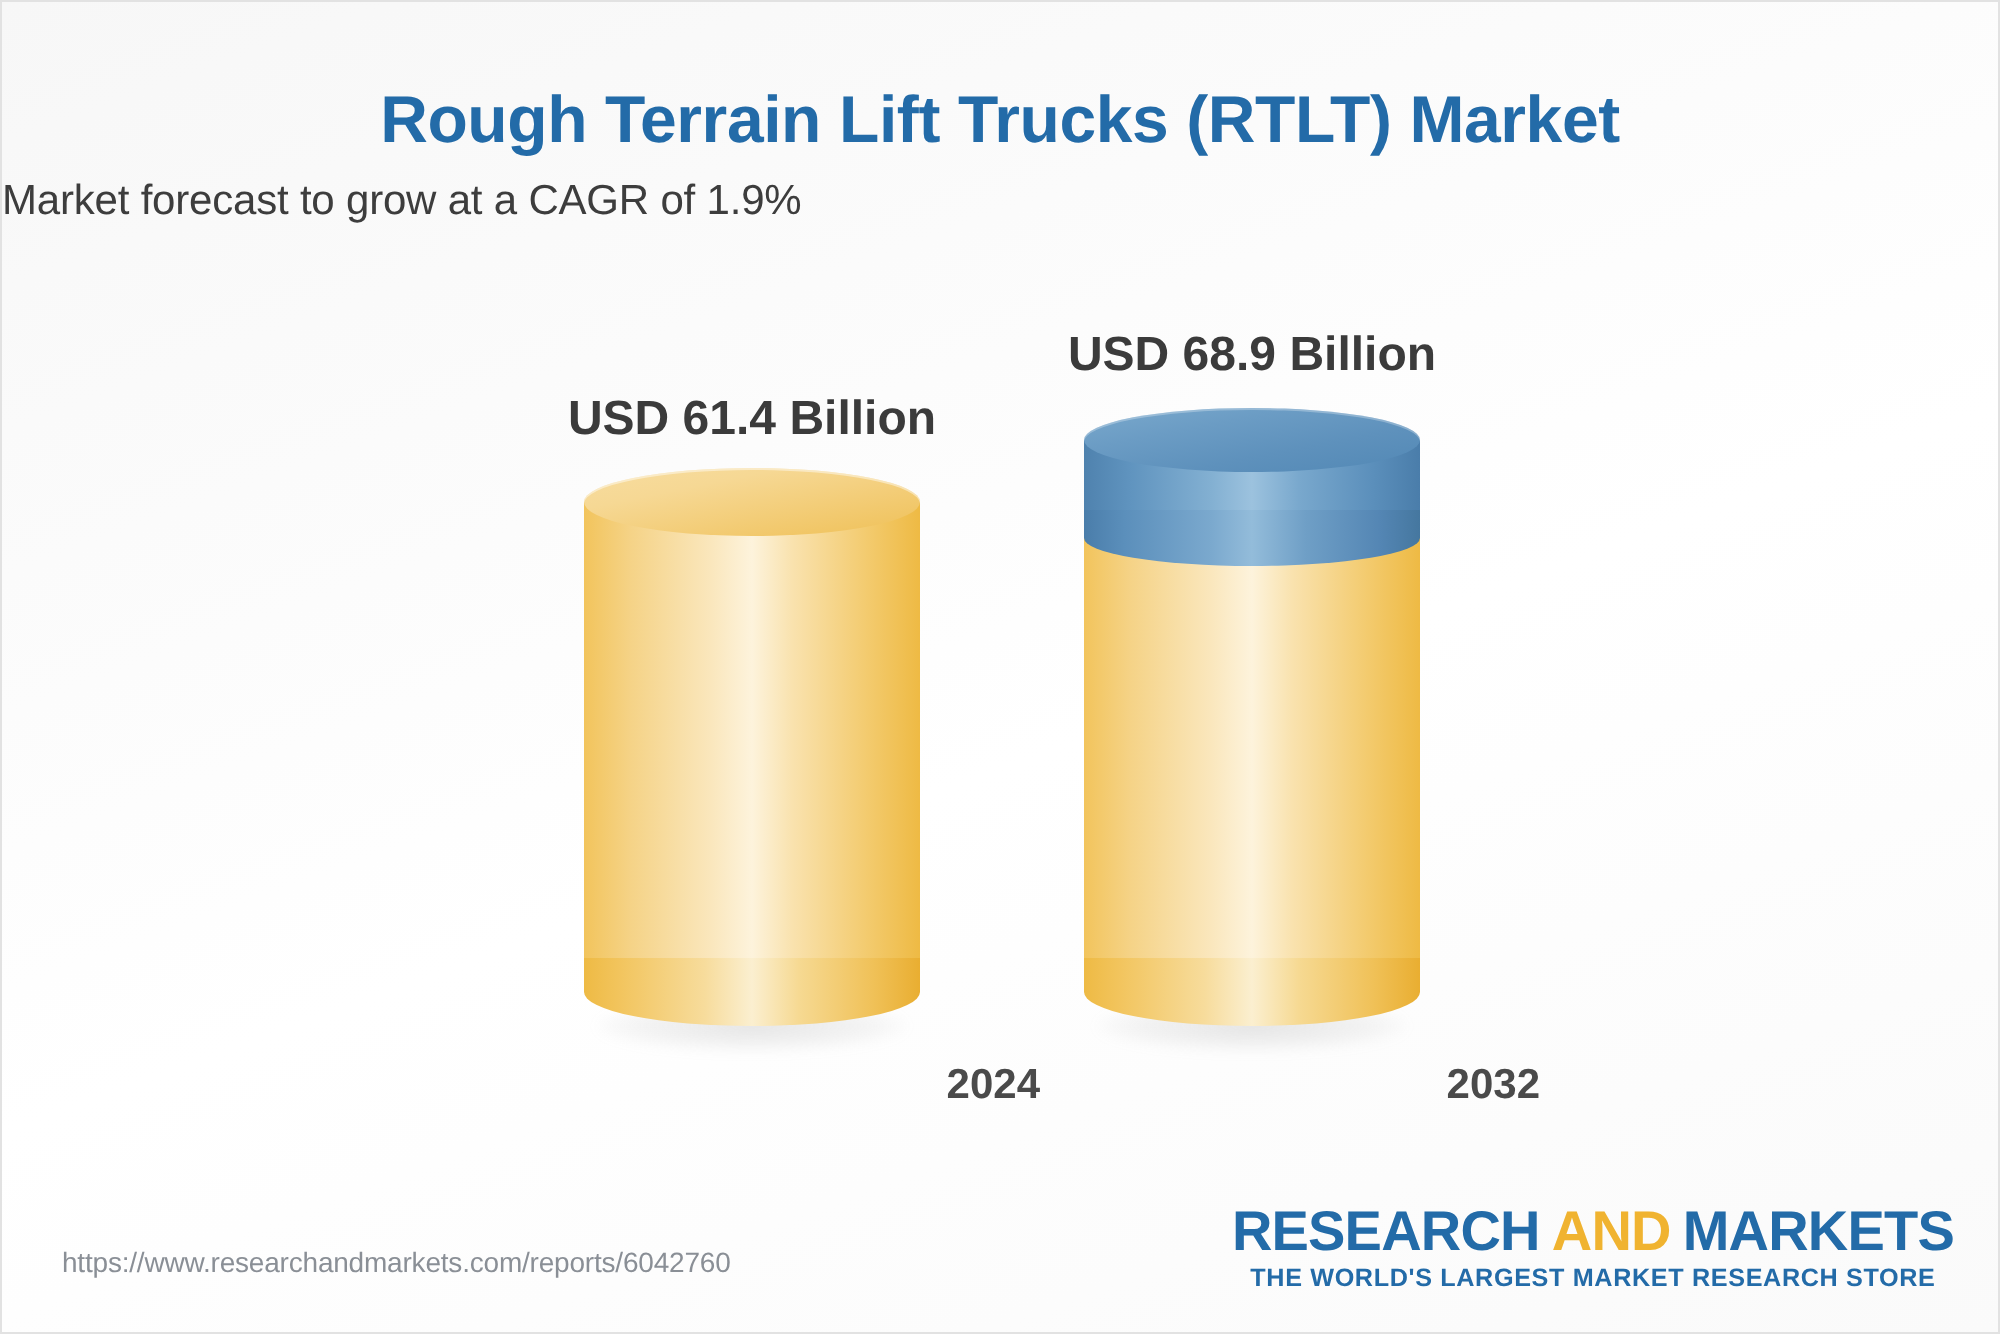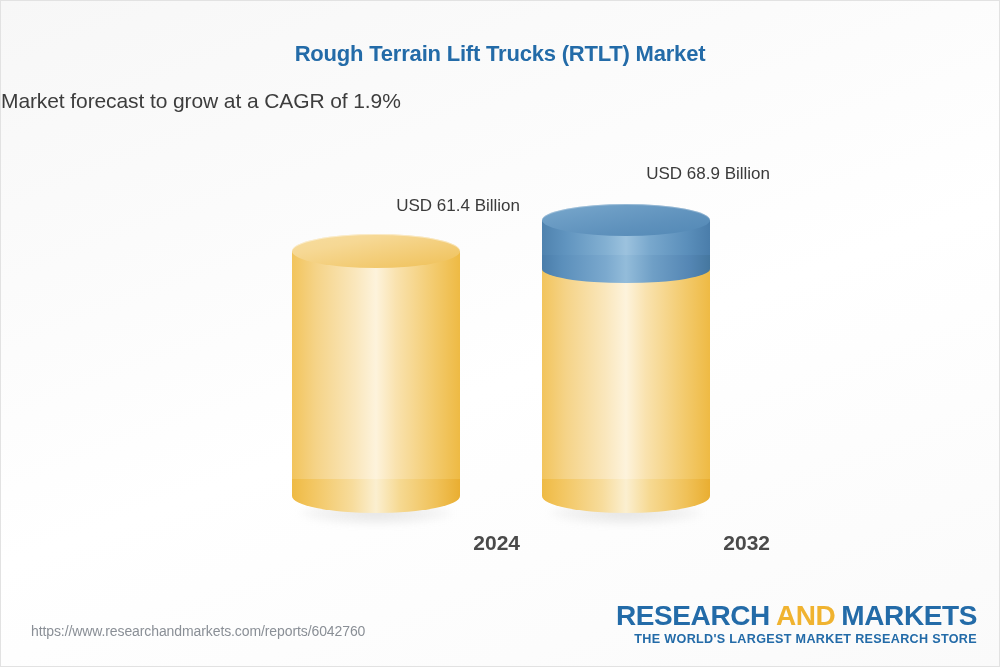--- a/index.html
+++ b/index.html
@@ -23,21 +23,21 @@
     overflow: hidden;
   }
 
   
   .chart-title {
     position: absolute;
     left: 0;
     right: 0;
     top: 40px;
     text-align: center;
-    font-size: 22px;
+    font-size: 33px;
     font-weight: bold;
     color: #236ba8;
     letter-spacing: -0.2px;
   }
   .chart-subtitle {
     position: absolute;
     left: 0;
     right: 0;
     top: 88px;
     text-align: left;
@@ -58,23 +58,23 @@
 
   .bar-group {
     position: absolute;
     width: 168px;
   }
 
   .value-label {
     position: absolute;
     left: -60px;
     width: 288px;
-    text-align: right;
-    font-size: 17px;
-    font-weight: normal;
+    text-align: center;
+    font-size: 24px;
+    font-weight: bold;
     color: #3b3b3b;
     white-space: nowrap;
   }
 
   .cat-label {
     position: absolute;
     left: -60px;
     width: 288px;
     text-align: right;
     font-size: 21px;
@@ -193,21 +193,21 @@
     left: 30px;
     top: 622px;
     font-size: 14px;
     color: #8a8f96;
     letter-spacing: -0.1px;
   }
   .logo {
     position: absolute;
     right: 22px;
     top: 600px;
-    text-align: right;
+    text-align: center;
   }
   .logo-main {
     font-size: 28px;
     font-weight: bold;
     letter-spacing: -0.4px;
     line-height: 1.05;
     white-space: nowrap;
   }
   .logo-blue { color: #236ba8; }
   .logo-gold { color: #f0b330; }

